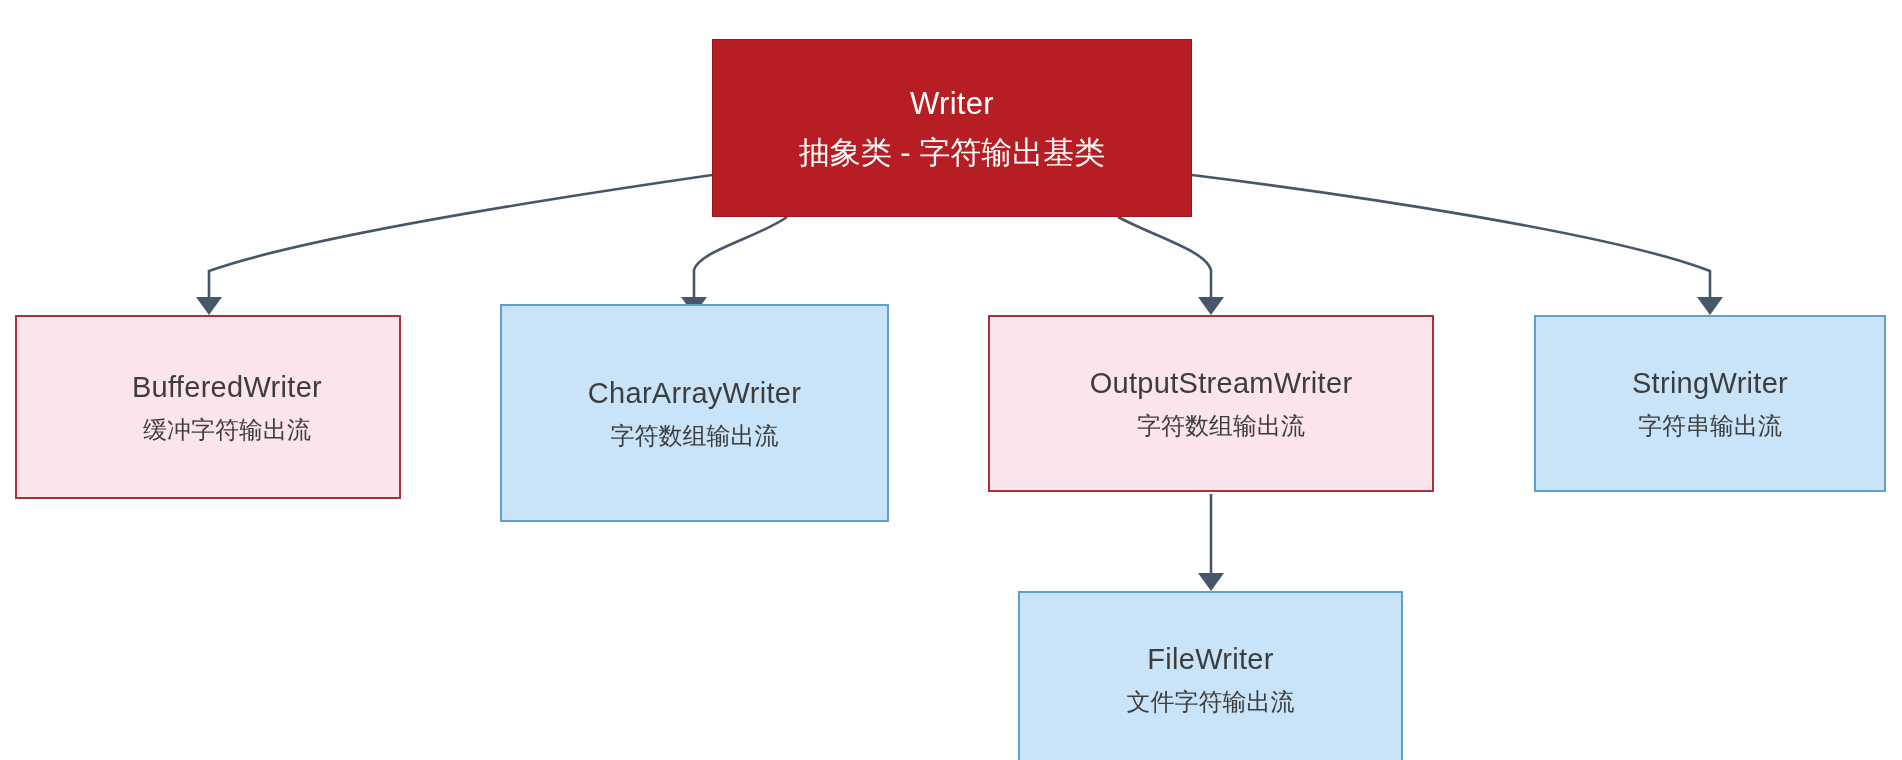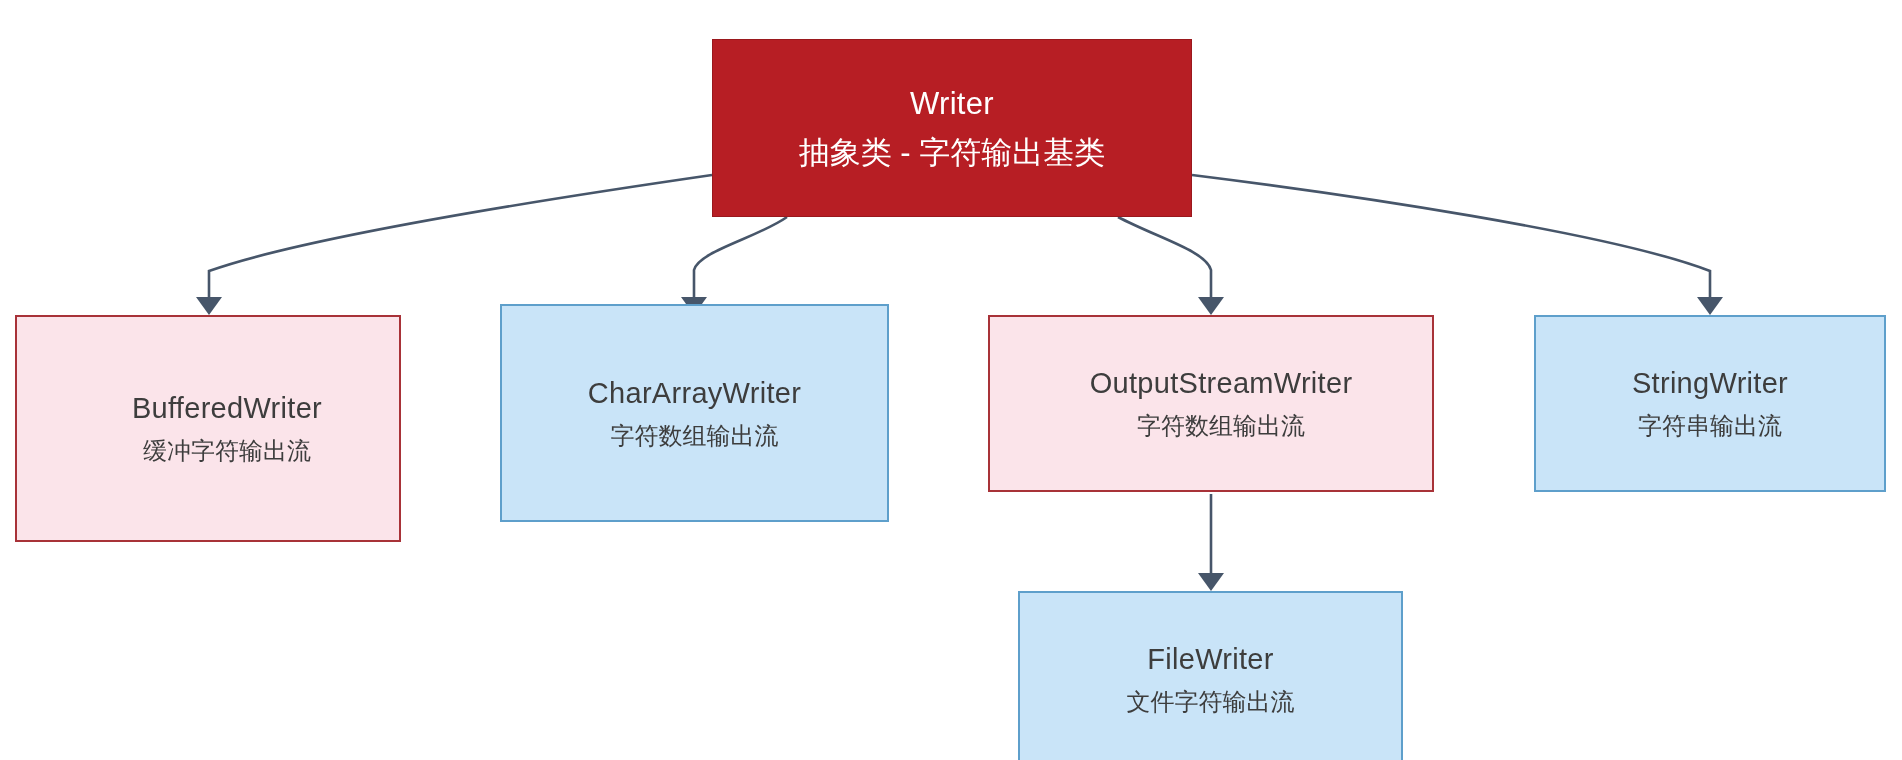--- a/index.html
+++ b/index.html
@@ -65,21 +65,21 @@
     border: 2px solid var(--color-pink-border, #a83238);
     color: var(--color-node-text, #3d3d3d);
   }
   .node.style-blue {
     background: var(--color-blue-fill, #c9e4f8);
     border: 2px solid var(--color-blue-border, #5e9fcb);
     color: var(--color-node-text, #3d3d3d);
   }
   
   .pos-writer        { left: 712px;  top: 15px;  width: 480px; height: 178px; }
-  .pos-buffered      { left: 15px;   top: 291px; width: 386px; height: 227px; padding-left: 38px; }
+  .pos-buffered      { left: 15px;   top: 291px; width: 386px; height: 184px; padding-left: 38px; }
   .pos-chararray     { left: 500px;  top: 280px; width: 389px; height: 218px; }
   .pos-outputstream  { left: 988px;  top: 291px; width: 446px; height: 177px; padding-left: 20px; }
   .pos-string        { left: 1534px; top: 291px; width: 352px; height: 177px; align-items: center; }
   .pos-file          { left: 1018px; top: 567px; width: 385px; height: 177px; }
 </style>
 </head>
 <body>
 
 <div class="canvas">
 

